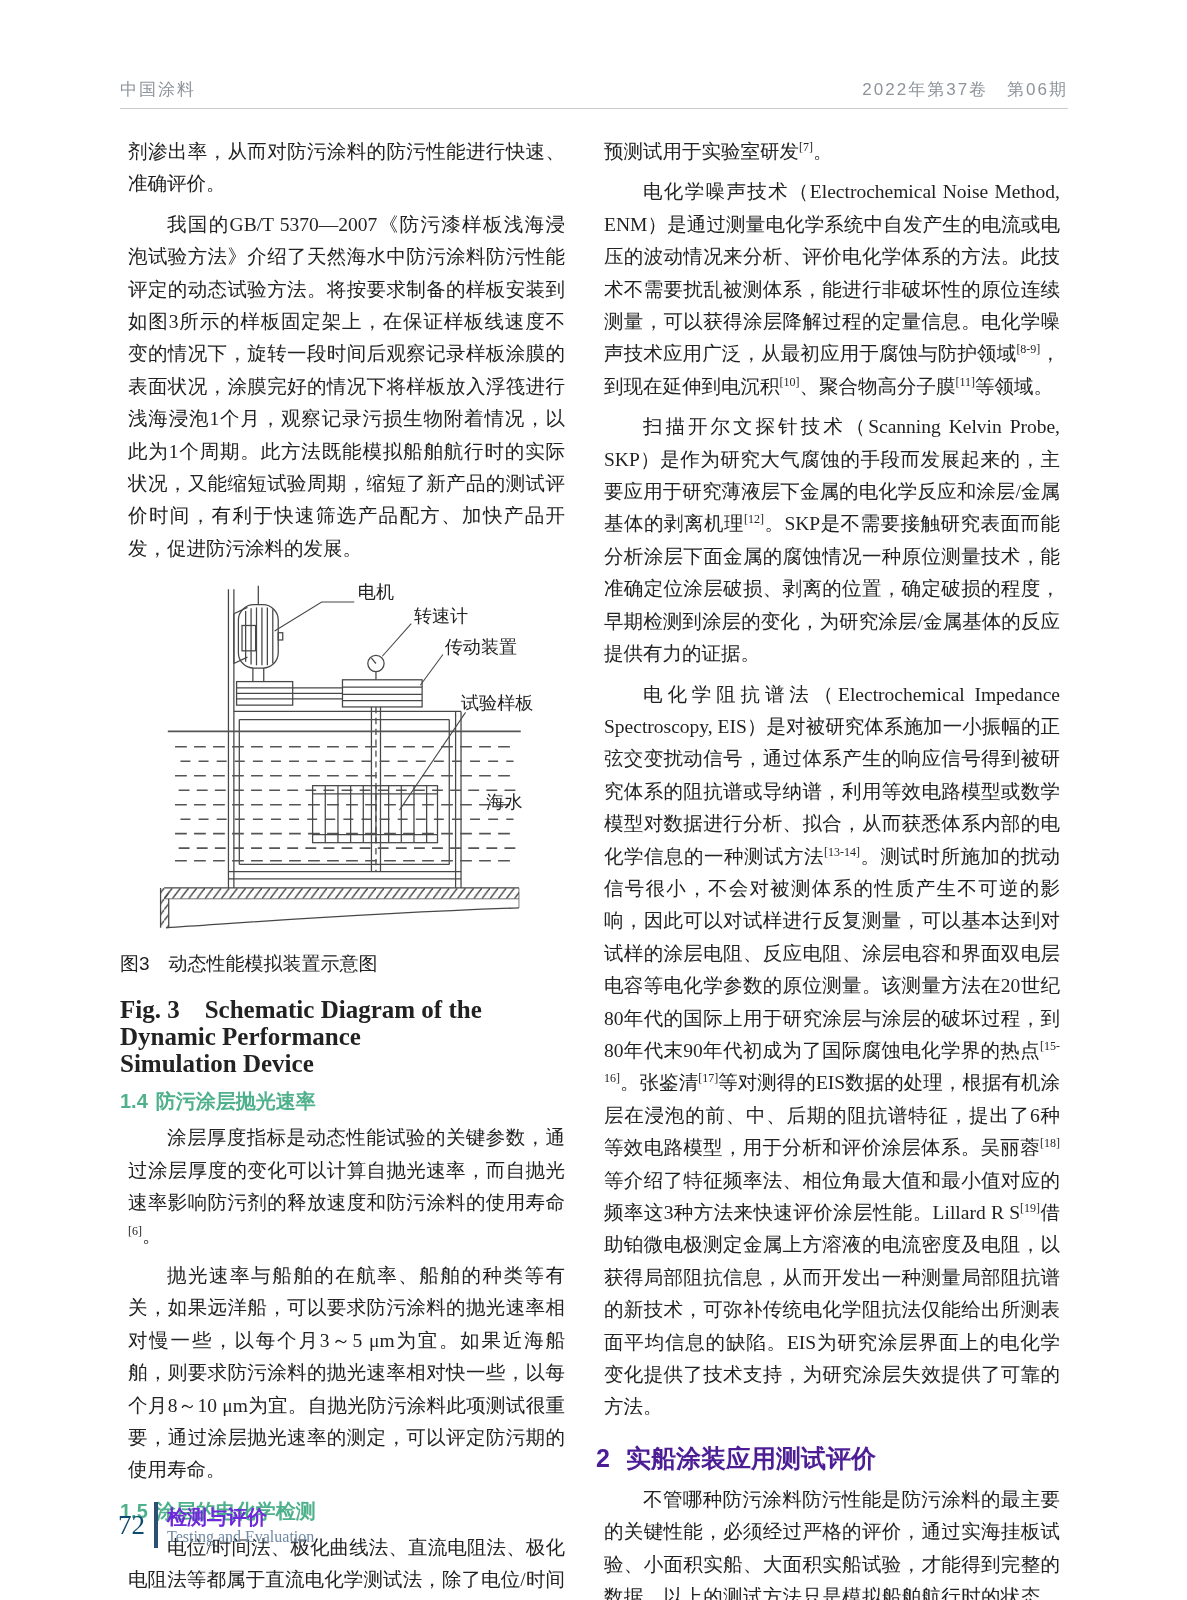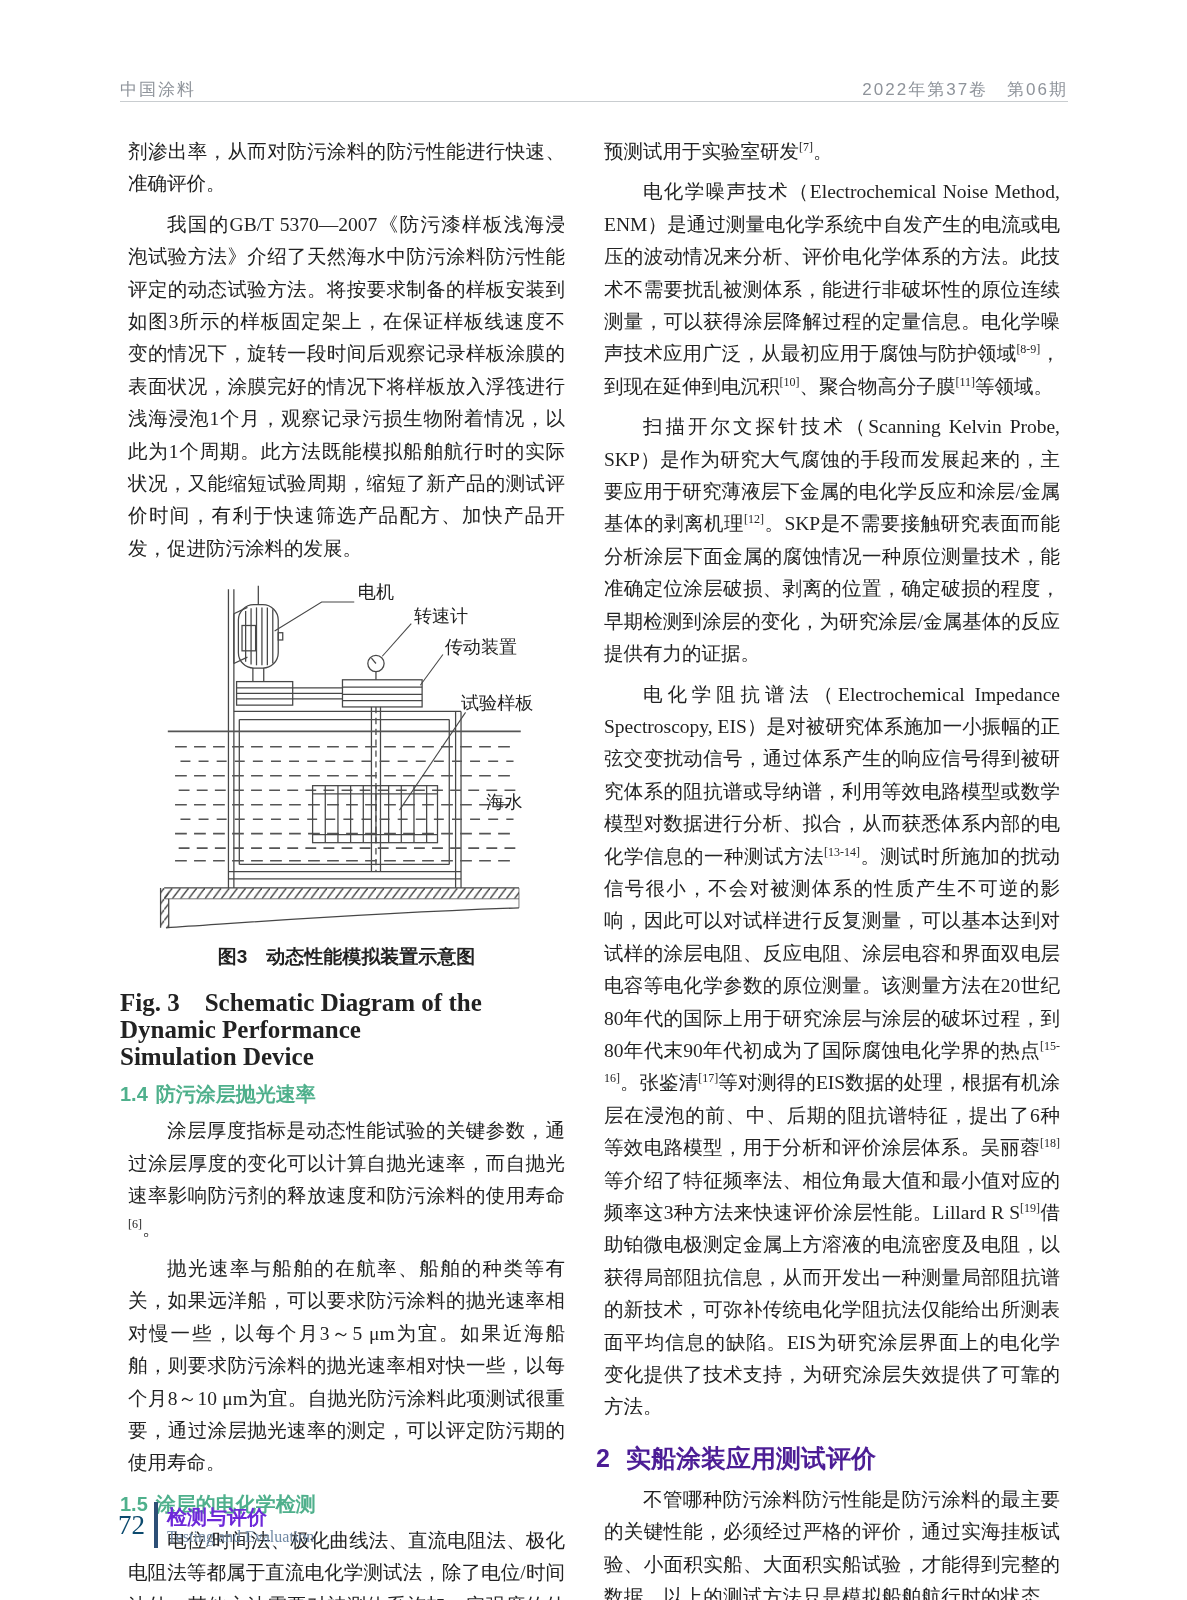--- a/index.html
+++ b/index.html
@@ -10,21 +10,21 @@
     margin:0 auto;
     overflow:hidden;
     font-family:"Liberation Serif","DejaVu Serif",serif;
     color:#222;
   }
   
   .runhead{
     position:absolute;left:120px;top:78px;width:948px;
     display:flex;justify-content:space-between;align-items:flex-end;
     font-size:17px;color:#8e939a;letter-spacing:2px;
-    border-bottom:1.5px solid #c9cdd0;
+    border-bottom:1.5px solid #c9cdd0;padding-bottom:7px;
     font-family:"Liberation Sans","DejaVu Sans",sans-serif;
   }
   
   .col{position:absolute;top:128px;font-size:19.5px;line-height:32.4px;text-align:justify;}
   .col-left{left:120px;width:453px;}
   .col-right{left:596px;width:472px;}
   .para{margin:8px;text-indent:2em;}
   .para.noind{text-indent:0;}
   sup{font-size:12px;line-height:0;vertical-align:7px;letter-spacing:0;}
   
@@ -37,21 +37,21 @@
   .h-main{
     font-family:"Liberation Sans","DejaVu Sans",sans-serif;
     font-weight:bold;color:#4c1d95;font-size:25px;line-height:32px;
     margin:18px 0 10px;text-indent:0;text-align:left;
   }
   .h-main .num{margin-right:16px;}
   
   .figwrap{width:440px;margin:6px auto 2px;}
   .figwrap svg{display:block;}
   .cap-cn{
-    text-align:center;font-weight:bold;font-size:19px;line-height:27px;margin-top:8px;
+    font-weight:normal;font-size:19px;line-height:27px;margin-top:15px;
     font-family:"Liberation Sans","DejaVu Sans",sans-serif;text-indent:0;
   }
   .cap-en{
     text-align:left;font-weight:bold;font-size:25px;line-height:27px;
     font-family:"Liberation Serif","DejaVu Serif",serif;text-indent:0;
   }
   
   .footer{
     position:absolute;left:118px;top:1502px;
     display:flex;align-items:center;

